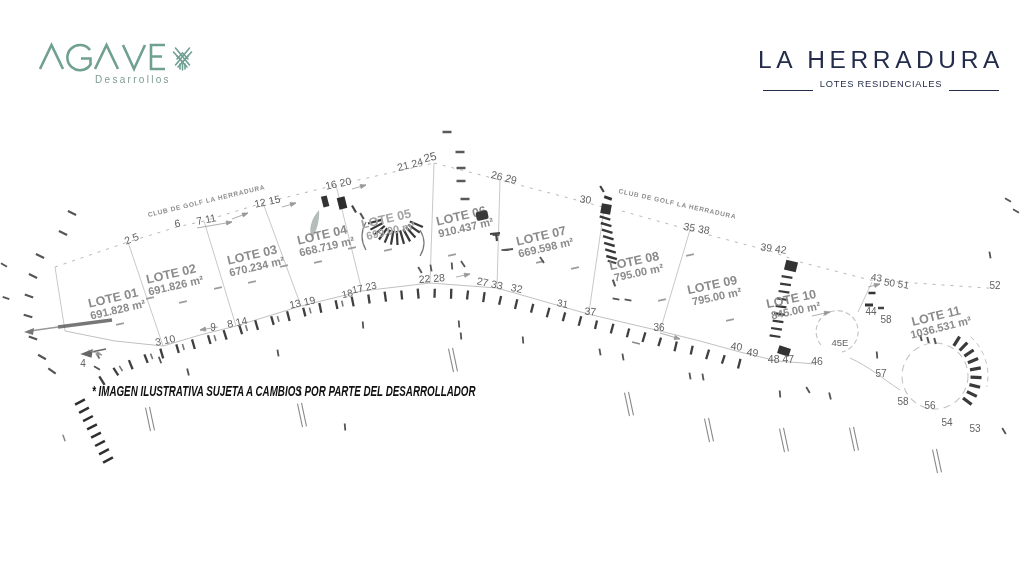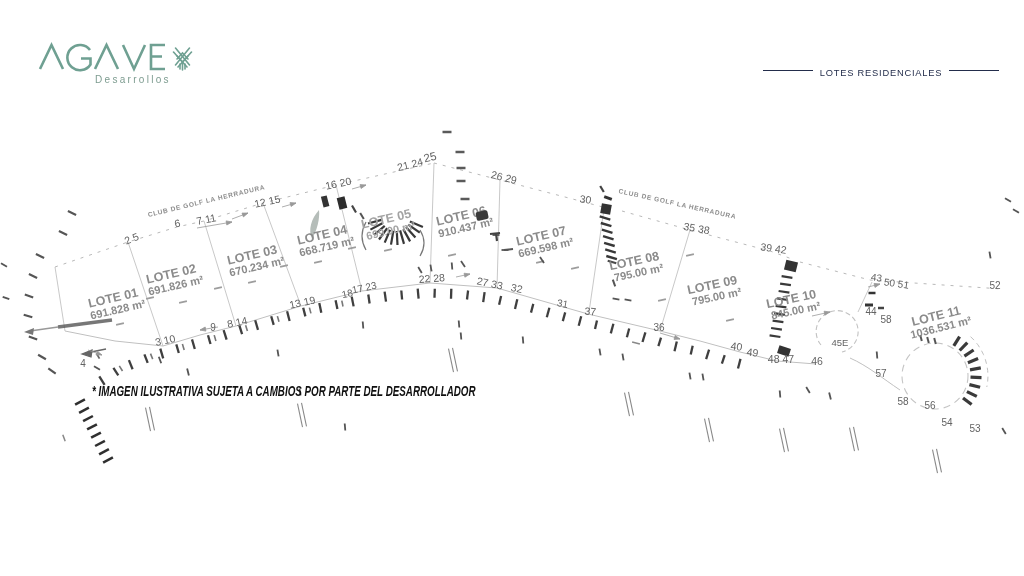--- a/index.html
+++ b/index.html
@@ -34,22 +34,23 @@
     <path d="M 180 64 L 180 69"></path>
     <path d="M 185 64 L 185 69"></path>
     <path d="M 182.5 63 L 182.5 70"></path>
   </g>
 
   <text x="95" y="83" font-family="Liberation Sans, sans-serif" font-size="10" letter-spacing="2.3" fill="#7d9c90">Desarrollos</text>
 </svg>
 
 <div style="position:absolute;left:751px;top:46px;width:260px;text-align:center;color:#232d4b">
 
-
-  <div style="margin-top:22px;display:flex;align-items:flex-start;justify-content:center;gap:7px">
+  <div style="font-size:24.5px;letter-spacing:4.6px;white-space:nowrap">LA HERRADURA</div>
+
+  <div style="margin-top:5px;display:flex;align-items:flex-end;justify-content:center;gap:7px">
     <span style="display:block;width:50px;height:1px;background:#232d4b;position:relative;top:2px"></span>
     <span style="font-size:9.3px;letter-spacing:0.8px;white-space:nowrap">LOTES RESIDENCIALES</span>
     <span style="display:block;width:50px;height:1px;background:#232d4b;position:relative;top:2px"></span>
   </div>
 </div>
 
 <svg style="position:absolute;left:0;top:0;filter:blur(0.3px)" width="1024" height="576" viewBox="0 0 1024 576">
 
 <g stroke="#b0b0b0" stroke-width="0.9" fill="none" stroke-dasharray="3,6">
         <polyline points="55.0,267.0 128.0,242.0 177.0,227.0 204.0,221.0 263.0,203.0 336.0,185.0 434.0,163.0"></polyline>

